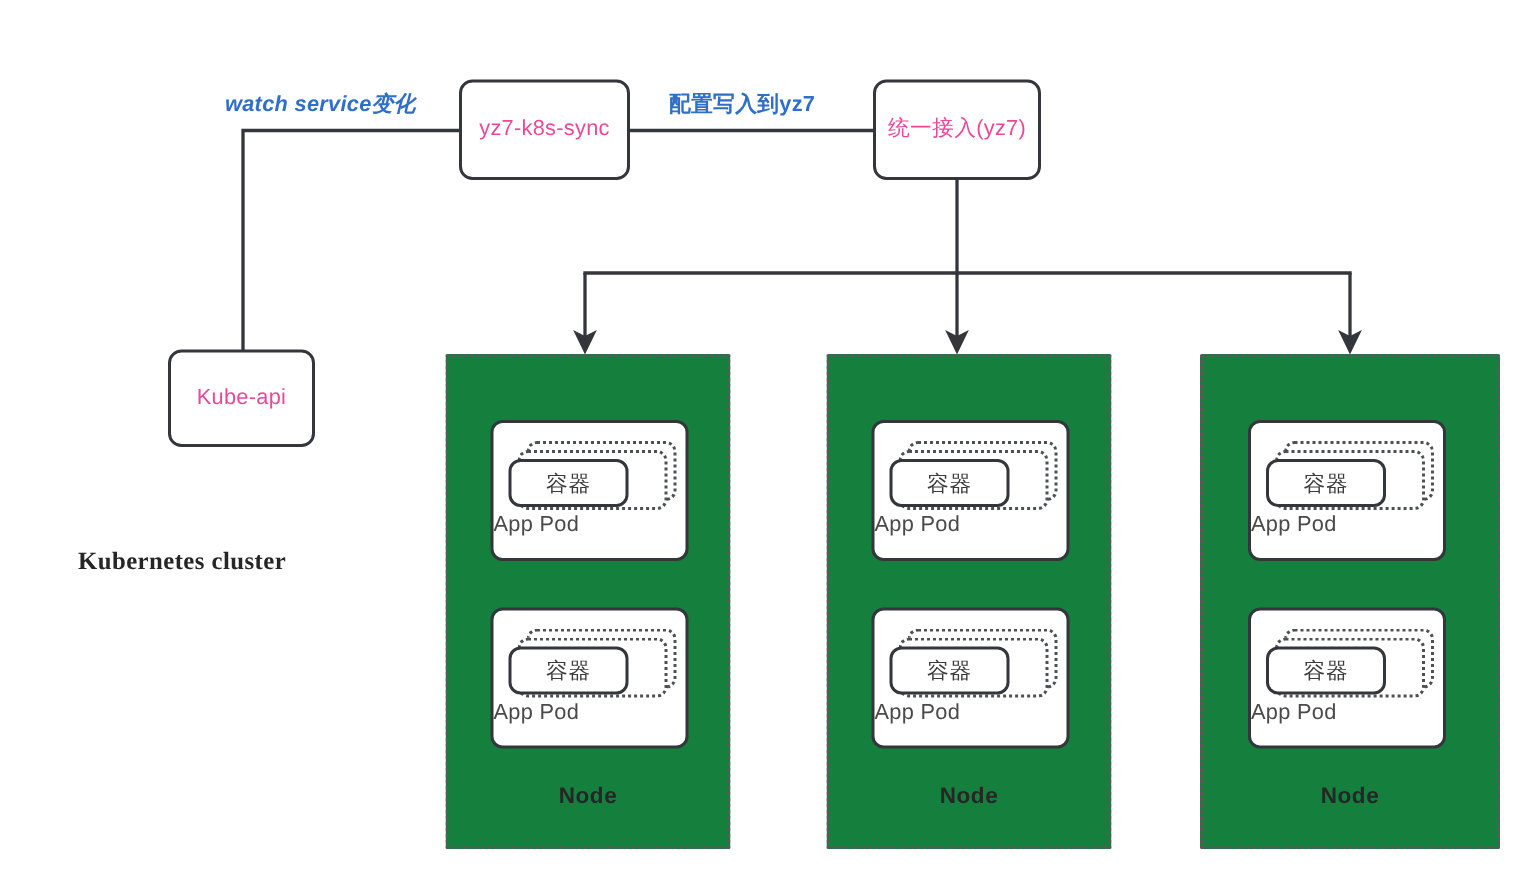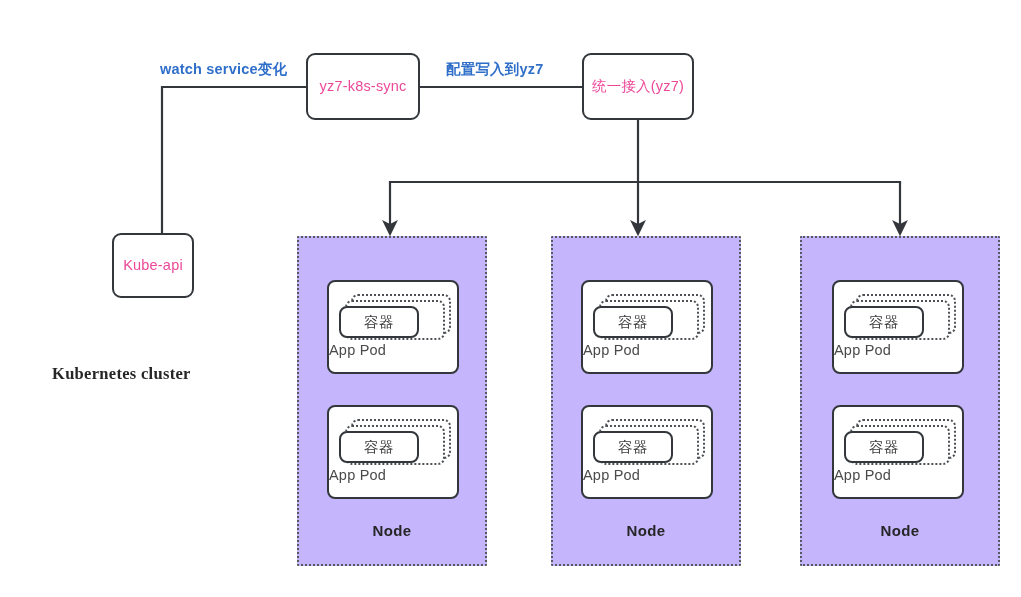--- a/index.html
+++ b/index.html
@@ -42,21 +42,21 @@
     font-size: 14.5px;
     line-height: 1.25;
     letter-spacing: .2px;
     white-space: nowrap;
   }
 
   
   .node-group {
     position: absolute;
     box-sizing: border-box;
-    background: #c4b5fd;
+    background: #15803d;
     border: 2px dotted #555a5f;
     border-radius: 1px;
   }
   .node-label {
     position: absolute;
     left: 0;
     right: 0;
     text-align: center;
     font-size: 15px;
     font-weight: bold;
@@ -142,29 +142,29 @@
 
     <path d="M638,120 L638,182" fill="none" stroke="#33373b" stroke-width="2.2" stroke-linecap="square"></path>
 
     <path d="M390,182 L900,182" fill="none" stroke="#33373b" stroke-width="2.2" stroke-linecap="square"></path>
 
     <path d="M390,182 L390,228" fill="none" stroke="#33373b" stroke-width="2.2" marker-end="url(#arrowhead)"></path>
     <path d="M638,182 L638,228" fill="none" stroke="#33373b" stroke-width="2.2" marker-end="url(#arrowhead)"></path>
     <path d="M900,182 L900,228" fill="none" stroke="#33373b" stroke-width="2.2" marker-end="url(#arrowhead)"></path>
   </svg>
 
-  <div class="edge-label" style="left:160px; top:60px;">watch service变化</div>
+  <div class="edge-label" style="left:150px; top:60px;font-style:italic;">watch service变化</div>
 
   <div class="edge-label" style="left:446px; top:60px;">配置写入到yz7</div>
 
   <div class="box" style="left:306px; top:53px; width:114px; height:67px;">yz7-k8s-sync</div>
 
   <div class="box" style="left:582px; top:53px; width:112px; height:67px;">统一接入(yz7)</div>
 
-  <div class="box" style="left:112px; top:233px; width:82px; height:65px;">Kube-api</div>
+  <div class="box" style="left:112px; top:233px; width:98px; height:65px;">Kube-api</div>
 
   <div class="cluster-label" style="left:52px; top:364px;font-family:Liberation Serif, serif;">Kubernetes cluster</div>
 
   <div class="node-group" style="left:297px; top:236px; width:190px; height:330px;">
 
     <div class="pod" style="left:28px; top:42px; width:132px; height:94px;">
       <div class="ghost g1" style="left:22px; top:12px; width:100px; height:40px;"></div>
       <div class="ghost g2" style="left:16px; top:18px; width:100px; height:40px;"></div>
       <div class="container-box" style="left:10px; top:24px; width:80px; height:32px;">容器</div>
       <div class="pod-label">App Pod</div>

